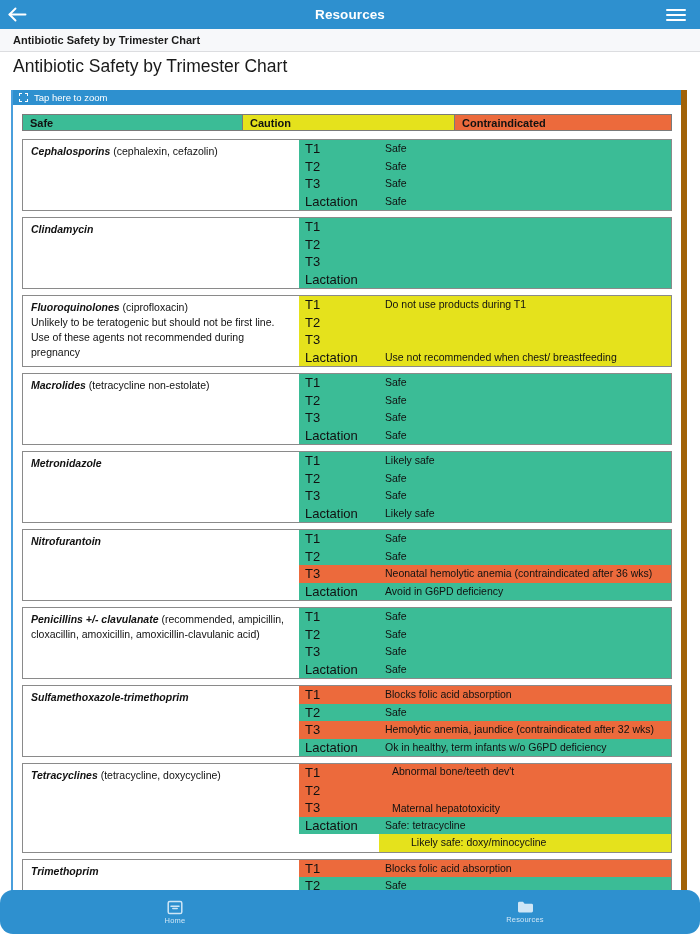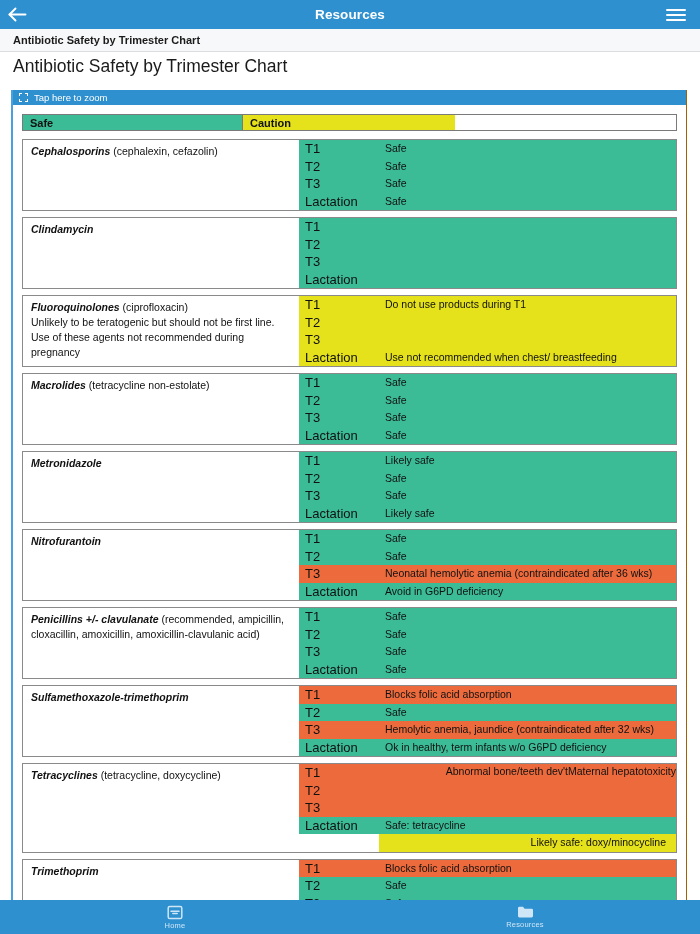--- a/index.html
+++ b/index.html
@@ -42,21 +42,21 @@
 
   
   .page-title {
     position:absolute; top:56px; left:13px;
     font-size:17.5px; color:#1a1a1a; font-weight:400;
   }
 
   
   .chart-card {
     position:absolute; left:11px; top:90px; width:676px; height:812px;
-    border-left:2px solid #4a9fdc; border-right:1px solid #a16207;
+    border-left:2px solid #4a9fdc; border-right:6px solid #a16207;
     background:#ffffff;
   }
   .zoom-bar {
     height:15px; background:#2e90cf; color:#fff;
     display:flex; align-items:center; gap:6px; padding-left:6px;
   }
   .zoom-bar .expand-icon { width:9px; height:9px; position:relative; display:block; }
   .zoom-bar .expand-icon b {
     position:absolute; width:3px; height:3px; border:1px solid #fff; display:block;
   }
@@ -96,34 +96,34 @@
   .drug-cols { flex:1; display:flex; flex-direction:column; }
   .tri-row { display:flex; height:17.5px; align-items:center; }
   .tri-label {
     width:80px; flex:0 0 80px; padding-left:6px;
     font-size:13px; color:#111; line-height:17.5px;
   }
   .tri-note {
     flex:1; padding-left:6px; font-size:10.5px; color:#111; line-height:17.5px;
     white-space:nowrap; overflow:hidden;
   }
-  .tri-note.right { text-align:right; padding-right:10px;padding-left:32px; }
+  .tri-note.right { padding-right:10px;padding-left:32px; }
   .merged-note {
     flex:1; padding-left:6px; font-size:10.5px; color:#111;
-    display:flex; justify-content:flex-end; line-height:1.45;
+    display:flex; flex-direction:column; justify-content:space-between; line-height:1.45;margin-left:7px;
   }
   .tri-stack { display:flex; flex:1; }
   .tri-stack-labels { width:80px; flex:0 0 80px; }
   .tri-stack-labels .tri-label { width:100%; }
   .blank-label { width:80px; flex:0 0 80px; background:#ffffff; }
 
   
   .bottomnav {
-    position:absolute; left:0; bottom:0; width:700px; height:34px;
-    background:#2e90cf; display:flex; align-items:center;
+    position:absolute; left:0; bottom:0; width:700px; height:44px;
+    background:#2e90cf; display:flex; align-items:center;border-radius:13px;
   }
   .nav-item {
     flex:1; display:flex; flex-direction:column; align-items:center; justify-content:center;
     gap:1px; color:#cfe6f6;
   }
   .nav-item .nav-label { font-size:7.5px; color:#cfe6f6; letter-spacing:.2px; }
   .nav-item svg { display:block; }
 </style>
 </head>
 <body>
@@ -164,20 +164,23 @@
     </div>
 
     <div class="chart-body">
 
       <div class="legend">
         <div class="legend-cell lg-safe" style="background:#3bbc96">
           <span>Safe</span>
         </div>
         <div class="legend-cell lg-caution" style="background:#e5e21c">
           <span>Caution</span>
+        </div>
+        <div class="legend-cell lg-contra" style="background:#ec6a3c">
+          <span>Contraindicated</span>
         </div>
       </div>
 
       <div class="drug-row">
         <div class="drug-name">
           <span class="bold">Cephalosporins</span><span> (cephalexin, cefazolin)</span>
         </div>
         <div class="drug-cols">
           <div class="tri-row" style="background:#3bbc96">
             <div class="tri-label">T1</div>

